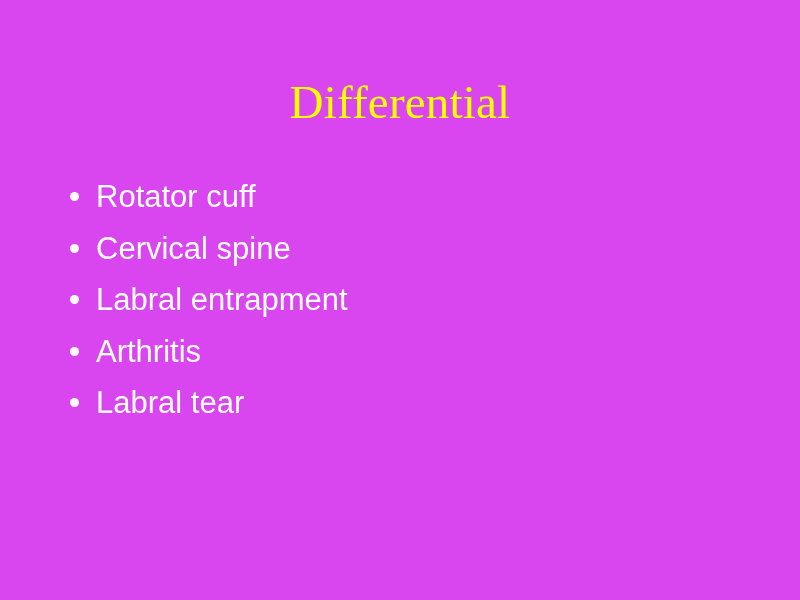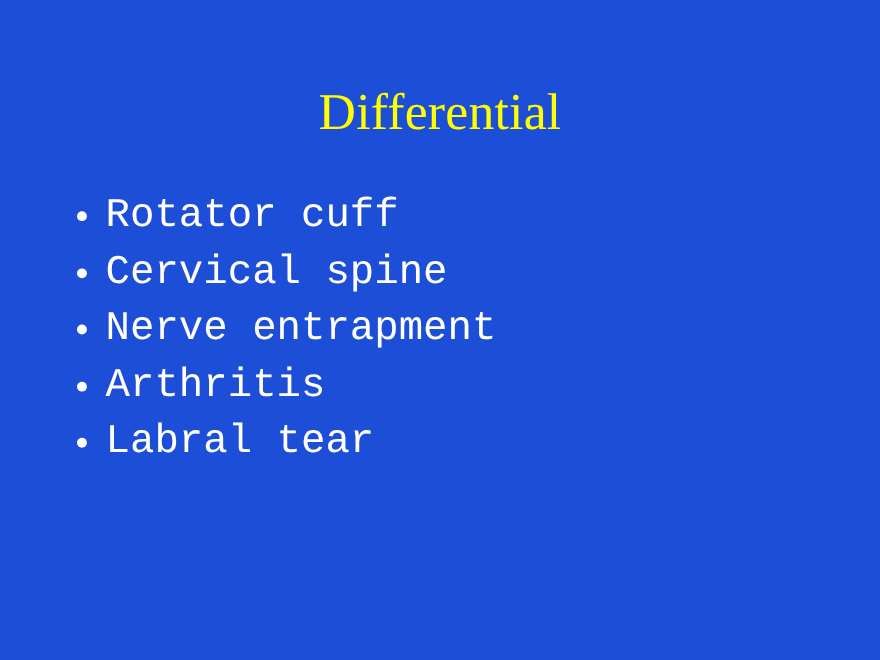--- a/index.html
+++ b/index.html
@@ -12,21 +12,21 @@
     height: 600px;
     overflow: hidden;
     background: #0000ff;
     font-family: "Liberation Serif", "DejaVu Serif", serif;
   }
 
   #slide {
     position: relative;
     width: 800px;
     height: 600px;
-    background: #1d4ed8;
+    background: #d946ef;
   }
 
   
   #slide-title {
     position: absolute;
     left: 0;
     top: 74px;
     width: 800px;
     text-align: center;
     color: #ffff00;
@@ -49,22 +49,22 @@
     padding: 0;
     list-style: none;
   }
 
   .bullet-row {
     position: relative;
     height: 51.5px;
     display: block;
     padding-left: 34px;
     color: #ffffff;
-    font-family: Liberation Mono, monospace;
-    font-size: 37px;
+    font-family: Liberation Sans, sans-serif;
+    font-size: 31px;
     line-height: 43px;
     white-space: nowrap;
   }
 
   .bullet-marker {
     position: absolute;
     left: 8px;
     top: 17px;
     width: 9px;
     height: 9px;
@@ -93,21 +93,21 @@
     </li>
 
     <li class="bullet-row">
       <span class="bullet-marker"></span>
       <span class="bullet-text">Cervical spine</span>
     </li>
 
 
     <li class="bullet-row">
       <span class="bullet-marker"></span>
-      <span class="bullet-text">Nerve entrapment</span>
+      <span class="bullet-text">Labral entrapment</span>
     </li>
 
     <li class="bullet-row">
       <span class="bullet-marker"></span>
       <span class="bullet-text">Arthritis</span>
     </li>
 
     <li class="bullet-row">
       <span class="bullet-marker"></span>
       <span class="bullet-text">Labral tear</span>

